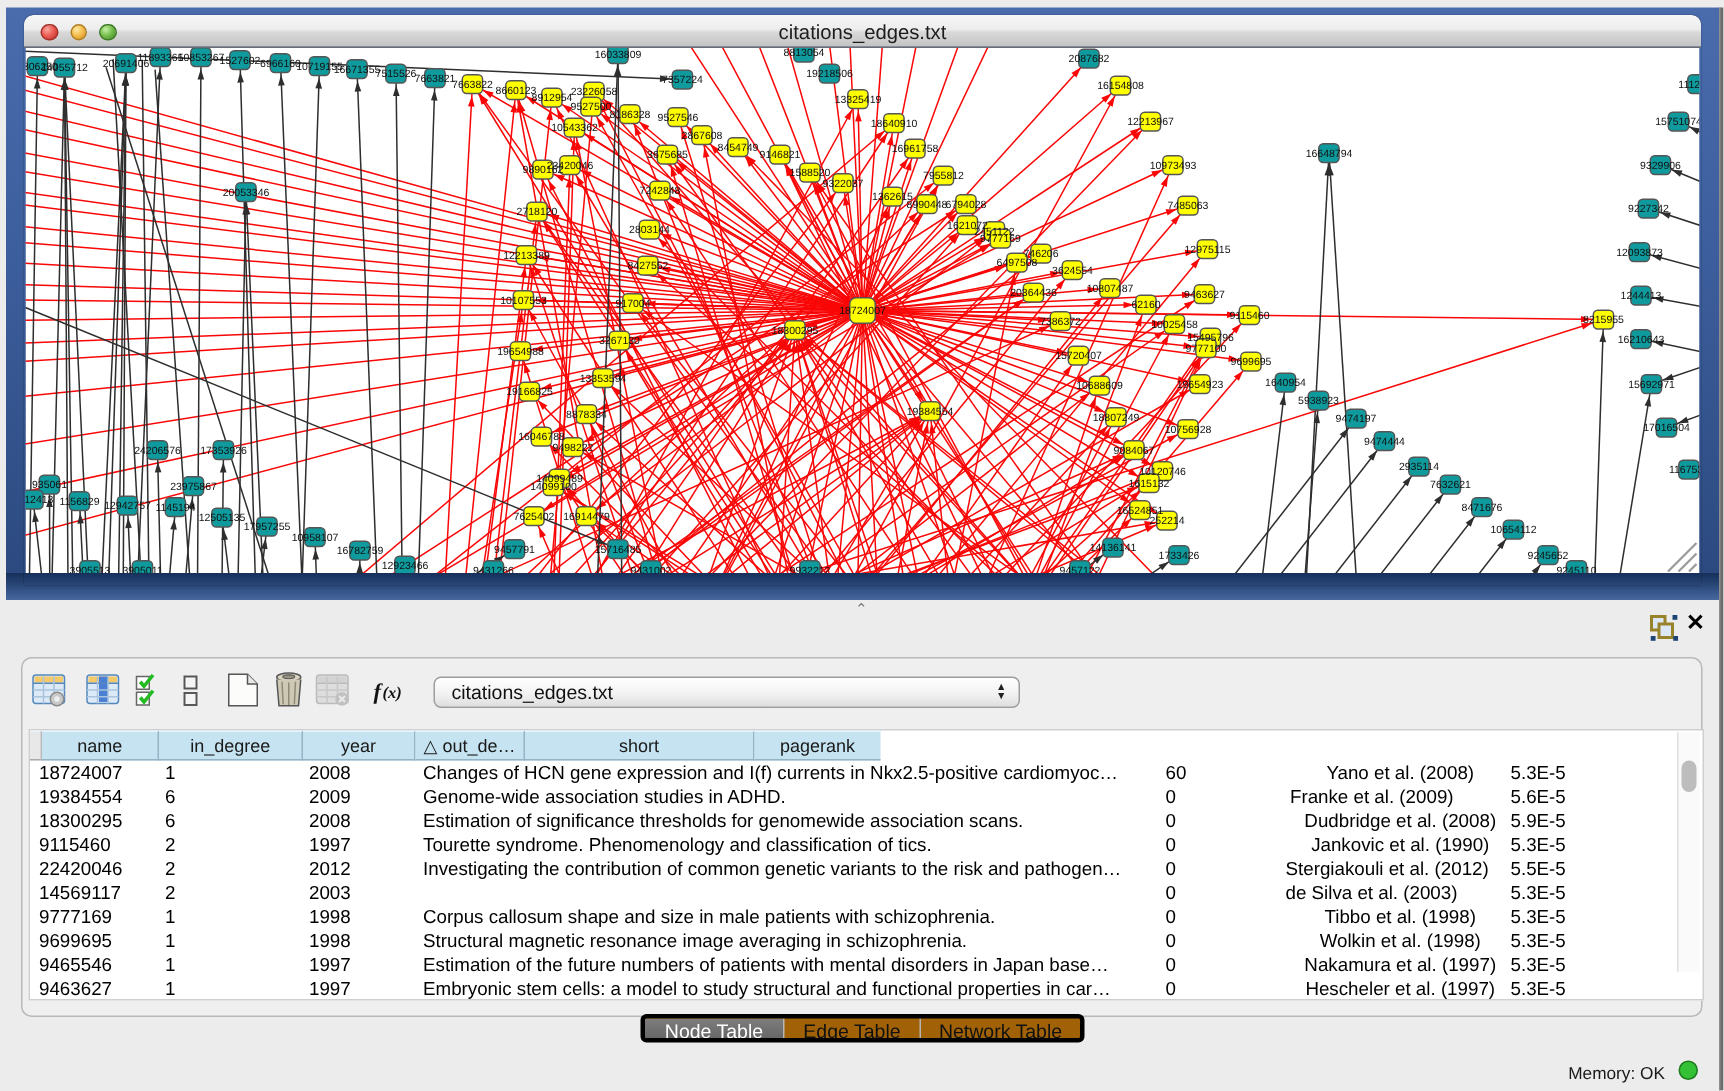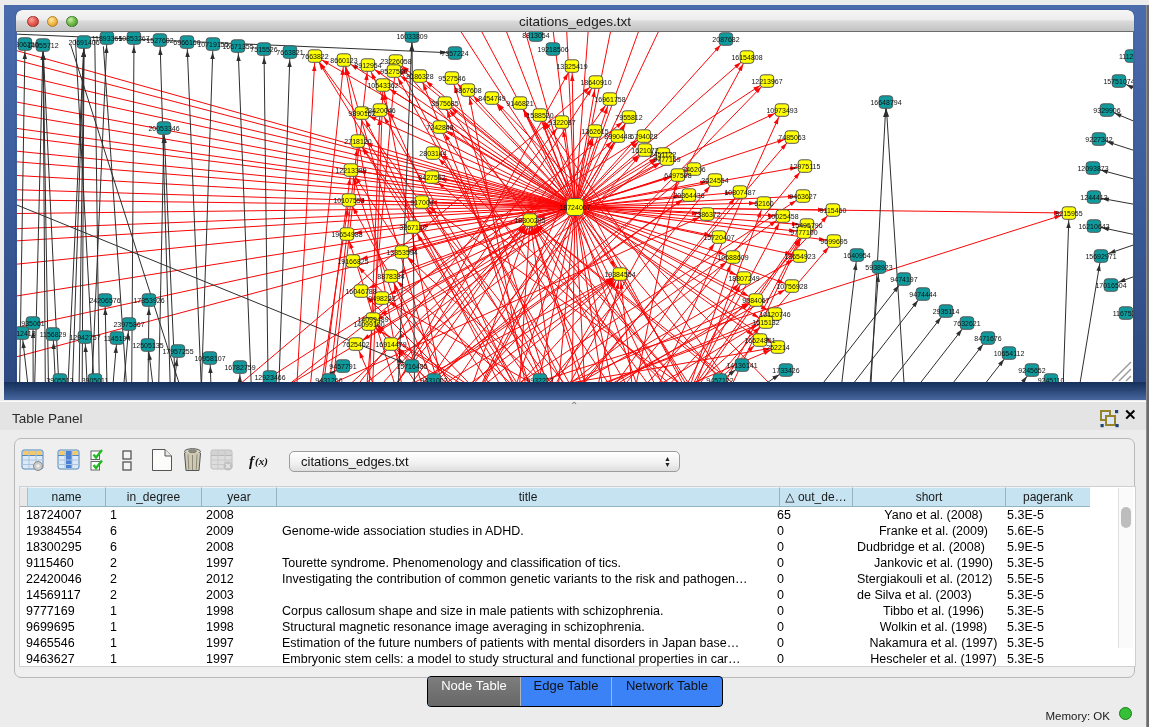--- a/index.html
+++ b/index.html
@@ -34,21 +34,21 @@
 #thead{position:absolute;left:0;top:0;height:20px;width:1100px;display:flex;font-size:12px}
 #thead .hc{background:#c6e3f1;border-right:1px solid #93b4c4;border-bottom:1px solid #93b4c4;border-top:1px solid #e8f4fa;
  text-align:center;line-height:19px;color:#1a1a1a;overflow:hidden;white-space:nowrap}
 #thead .stub{background:#e8e8e8;border-right:1px solid #bbb;border-bottom:1px solid #aaa}
 #rows{position:absolute;left:0px;top:20px;width:1100px;font-size:12.5px;color:#000}
 .r{height:16px;line-height:16px;white-space:nowrap;position:relative}
 .r span{position:absolute;top:0}
 #vscroll{position:absolute;right:2px;top:1px;width:15px;height:160px;background:#fafafa;border-left:1px solid #e0e0e0}
 #vscroll .thumb{position:absolute;left:2px;top:19px;width:10px;height:21px;background:#bdbdbd;border-radius:6px}
 
-#tabs{position:absolute;left:427px;top:275.5px;width:296px;height:31px;background:#3b82f6;border:1px solid #000000;border-radius:4px;font-size:13px;overflow:hidden;display:flex}
+#tabs{position:absolute;left:427px;top:275.5px;width:296px;height:19px;background:#a16207;border:3px solid #000000;border-radius:4px;font-size:13px;overflow:hidden;display:flex}
 #tabs .seg{line-height:18px;text-align:center;color:#111}
 #tabs .sel{background:linear-gradient(to bottom,#7d7d7d,#676767);color:#fff}
 #tabs .div{width:1px;background:#b5b5b5}
 #memline{position:absolute;right:36px;top:310px;font-size:11.5px;color:#1a1a1a}
 #memdot{position:absolute;right:14px;top:307px;width:13px;height:13px;border-radius:50%;background:#35c135;border:1px solid #1d7a1d}
 </style></head>
 <body>
 <div id="stage">
   <div id="frame">
       <div class="bottomband"></div>
@@ -926,23 +926,20 @@
       <text x="778.0" y="349.5" font-size="7" text-anchor="middle" fill="#111">252214</text>
       <text x="834.0" y="243.5" font-size="7" text-anchor="middle" fill="#111">9699695</text>
       <text x="804.0" y="234.5" font-size="7" text-anchor="middle" fill="#111">9777100</text>
       <text x="1069.0" y="215.5" font-size="7" text-anchor="middle" fill="#111">8215955</text>
     </svg>
   <div class="light" style="left:27px;background:radial-gradient(circle at 35% 30%,#f8a8a0,#ec5f57 45%,#c33b33 85%);border:1px solid #a52f28"></div>
   <div class="light" style="left:46.5px;background:radial-gradient(circle at 35% 30%,#fce9a8,#f6bf4f 45%,#d99a2b 85%);border:1px solid #b07f22"></div>
   <div class="light" style="left:66px;background:radial-gradient(circle at 35% 30%,#c8f0a8,#77c04f 45%,#4f9430 85%);border:1px solid #3f7c26"></div>
   <div id="rstrip"></div>
   <div id="panel">
-    <div id="paneltitle">
-        <span>Table Panel</span>
-      </div>
     <div id="grip">⌃</div>
     <div id="floaticon"><svg width="20" height="19" viewBox="0 0 20 19">
        <rect x="1" y="2" width="9" height="9" fill="#dce8f8" stroke="#97832a" stroke-width="2"></rect>
        <rect x="6" y="7" width="9" height="9" fill="#dce8f8" stroke="#97832a" stroke-width="2"></rect>
        <rect x="15" y="1" width="3.2" height="3.2" fill="#1c4474"></rect>
        <rect x="0.5" y="15" width="3.2" height="3.2" fill="#1c4474"></rect>
        <rect x="15.5" y="15" width="3.2" height="3.2" fill="#1c4474"></rect>
     </svg></div>
     <div id="closex">✕</div>
     <div id="container">
@@ -1004,49 +1001,50 @@
 <text x="234" y="27" font-family="Liberation Serif,serif" font-style="italic" font-weight="bold" font-size="15" fill="#111">f</text>
 <text x="240" y="26" font-family="Liberation Serif,serif" font-style="italic" font-weight="bold" font-size="11" fill="#111">(x)</text>
 </svg></div>
       <div id="combo">citations_edges.txt<span class="arrows">▲<br>▼</span></div>
       <div id="tbl">
         <div id="thead">
           <div class="hc stub" style="width:8px"></div>
           <div class="hc" style="width:78px">name</div>
           <div class="hc" style="width:96px">in_degree</div>
           <div class="hc" style="width:75px">year</div>
-          <div class="hc" style="width:503px">title</div>
           <div class="hc" style="width:73px">△ out_de…</div>
           <div class="hc" style="width:153px">short</div>
           <div class="hc" style="width:84px;border-right:none">pagerank</div>
         </div>
         <div id="rows">
             <div class="r">
               <span style="left:6px">18724007</span>
               <span style="left:90px">1</span>
               <span style="left:186px">2008</span>
-              <span style="left:757px">65</span>
+              <span style="left:262px">Changes of HCN gene expression and I(f) currents in Nkx2.5-positive cardiomyoc…</span>
+              <span style="left:757px">60</span>
               <span style="left:837px;width:153px;text-align:center">Yano et al. (2008)</span>
               <span style="left:987px">5.3E-5</span>
             </div>
             <div class="r">
               <span style="left:6px">19384554</span>
               <span style="left:90px">6</span>
               <span style="left:186px">2009</span>
               <span style="left:262px">Genome-wide association studies in ADHD.</span>
               <span style="left:757px">0</span>
-              <span style="left:837px;width:153px;text-align:center">Franke et al. (2009)</span>
+              <span style="left:818px;width:153px;text-align:center">Franke et al. (2009)</span>
               <span style="left:987px">5.6E-5</span>
             </div>
             <div class="r">
               <span style="left:6px">18300295</span>
               <span style="left:90px">6</span>
               <span style="left:186px">2008</span>
+              <span style="left:262px">Estimation of significance thresholds for genomewide association scans.</span>
               <span style="left:757px">0</span>
-              <span style="left:837px;width:153px;">Dudbridge et al. (2008)</span>
+              <span style="left:837px;width:153px;text-align:center">Dudbridge et al. (2008)</span>
               <span style="left:987px">5.9E-5</span>
             </div>
             <div class="r">
               <span style="left:6px">9115460</span>
               <span style="left:90px">2</span>
               <span style="left:186px">1997</span>
               <span style="left:262px">Tourette syndrome. Phenomenology and classification of tics.</span>
               <span style="left:757px">0</span>
               <span style="left:837px;width:153px;text-align:center">Jankovic et al. (1990)</span>
               <span style="left:987px">5.3E-5</span>
@@ -1067,21 +1065,21 @@
               <span style="left:757px">0</span>
               <span style="left:837px;width:153px;">de Silva et al. (2003)</span>
               <span style="left:987px">5.3E-5</span>
             </div>
             <div class="r">
               <span style="left:6px">9777169</span>
               <span style="left:90px">1</span>
               <span style="left:186px">1998</span>
               <span style="left:262px">Corpus callosum shape and size in male patients with schizophrenia.</span>
               <span style="left:757px">0</span>
-              <span style="left:837px;width:153px;text-align:center">Tibbo et al. (1996)</span>
+              <span style="left:837px;width:153px;text-align:center">Tibbo et al. (1998)</span>
               <span style="left:987px">5.3E-5</span>
             </div>
             <div class="r">
               <span style="left:6px">9699695</span>
               <span style="left:90px">1</span>
               <span style="left:186px">1998</span>
               <span style="left:262px">Structural magnetic resonance image averaging in schizophrenia.</span>
               <span style="left:757px">0</span>
               <span style="left:837px;width:153px;text-align:center">Wolkin et al. (1998)</span>
               <span style="left:987px">5.3E-5</span>

